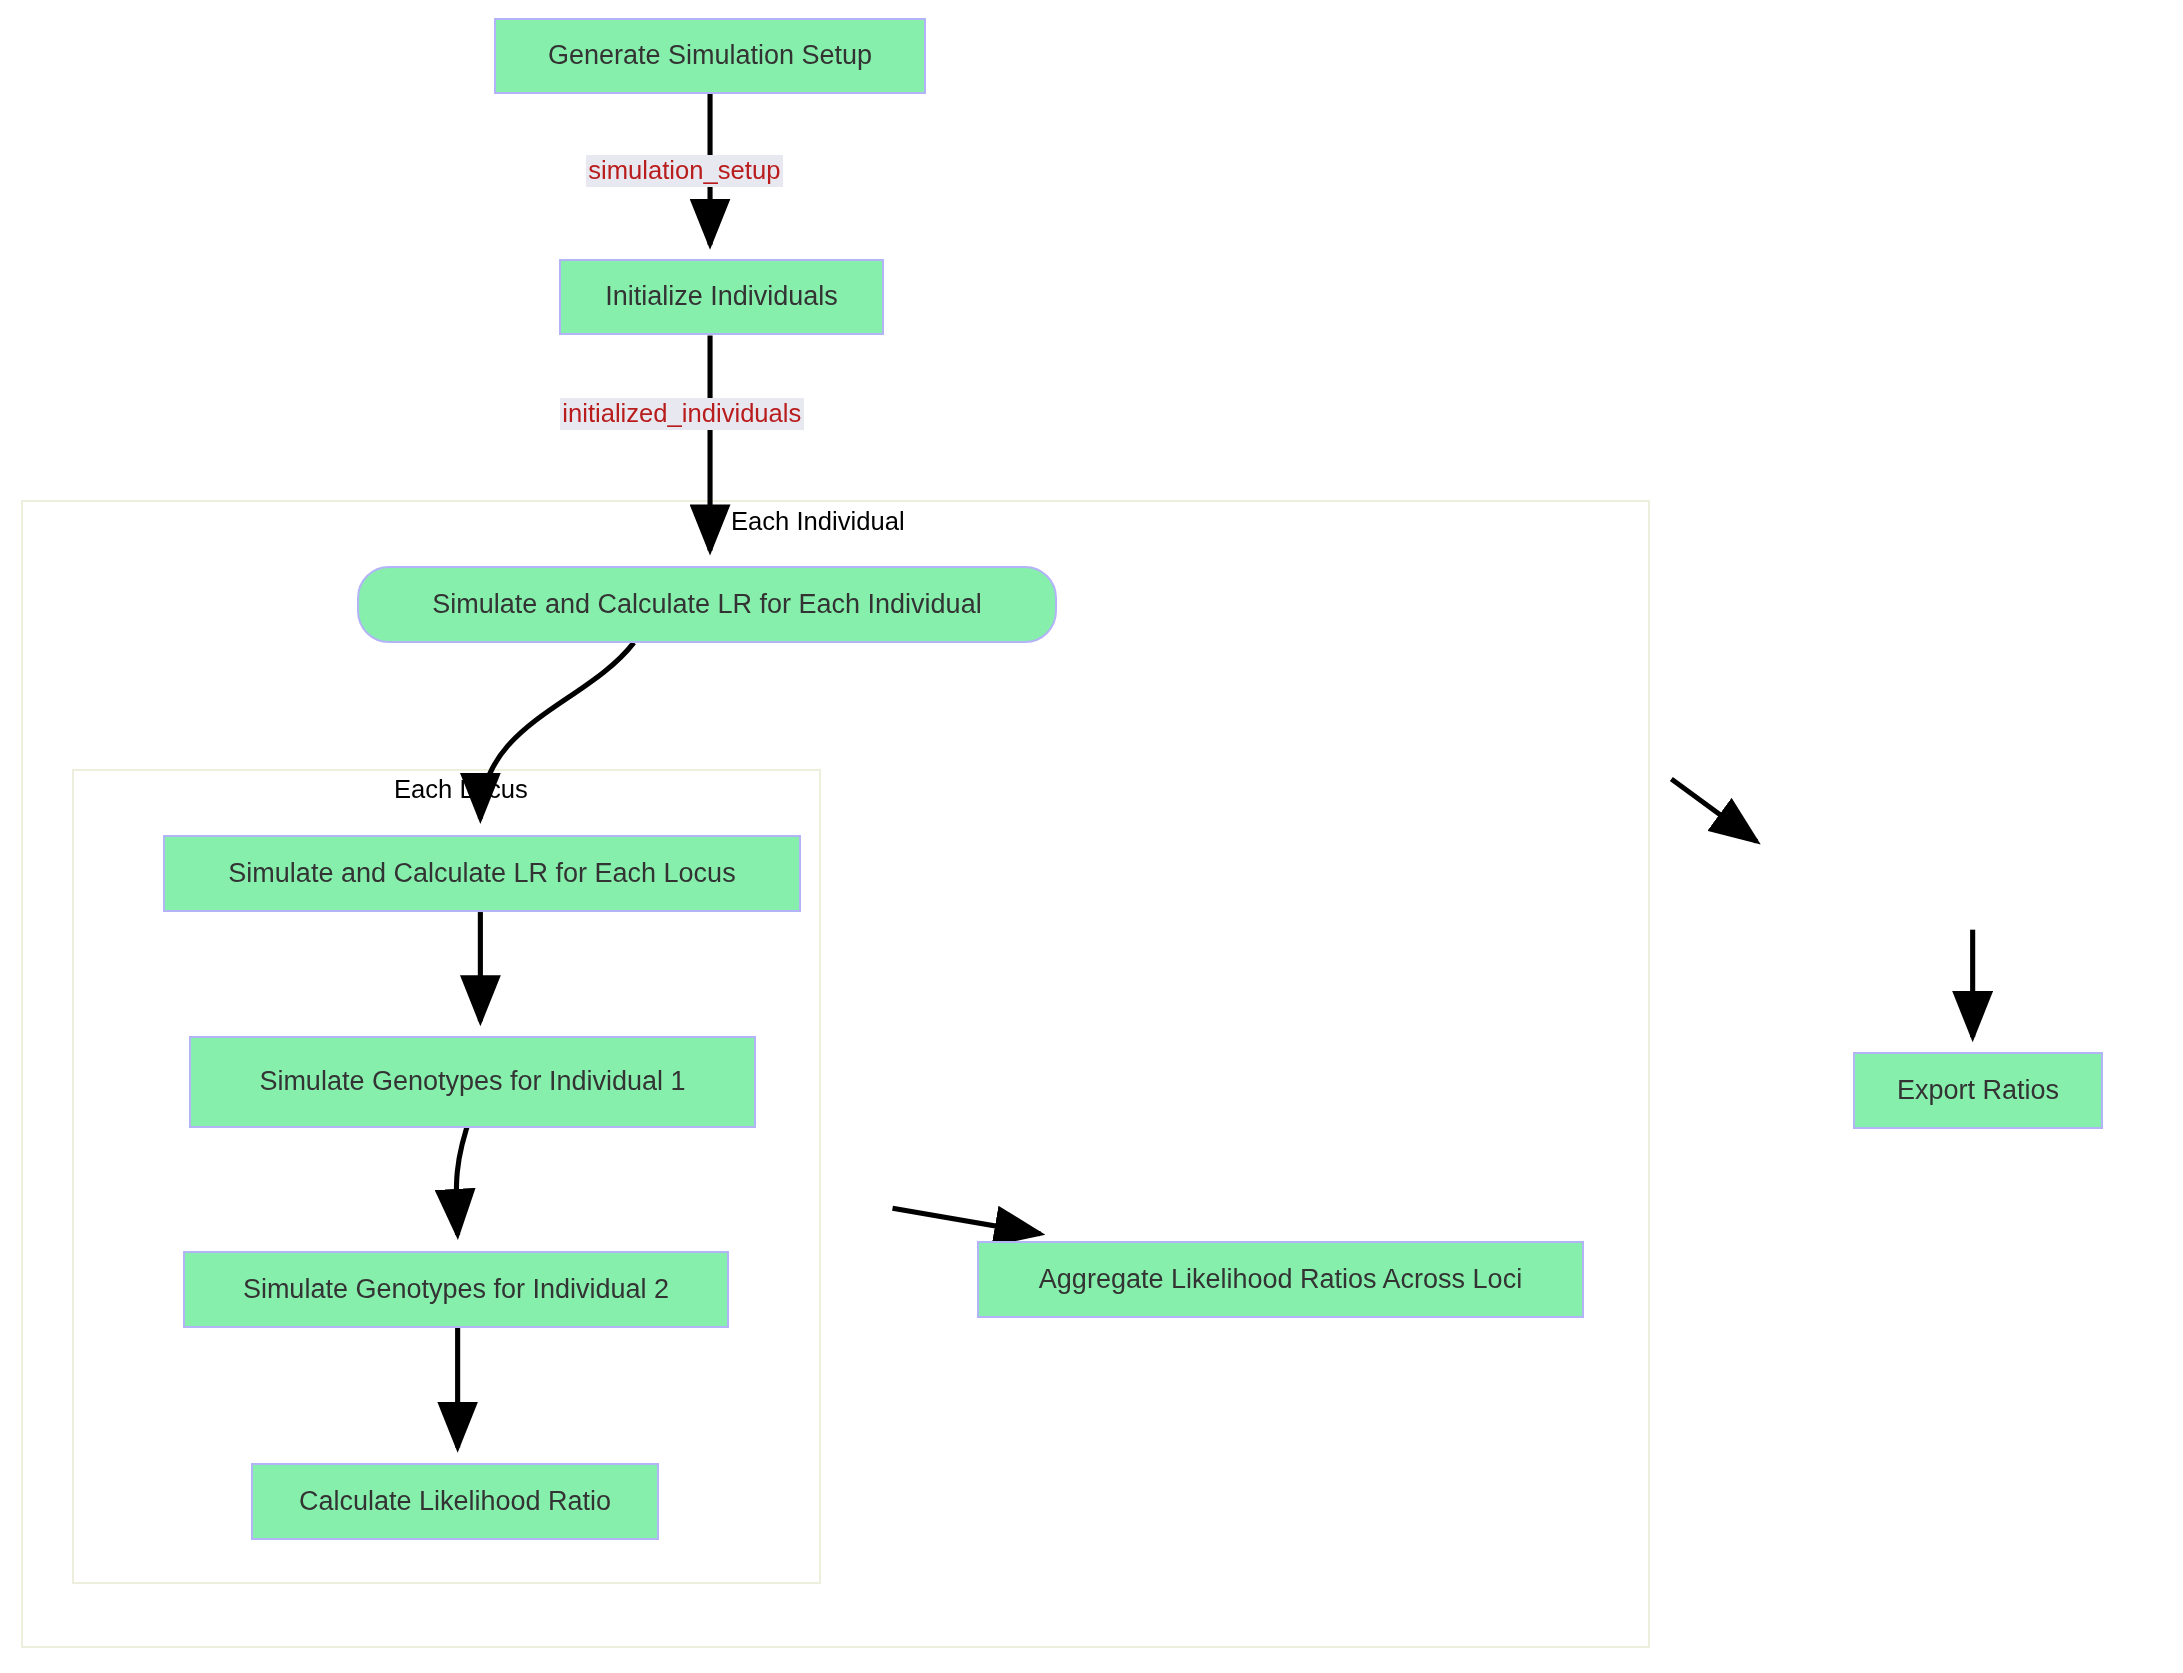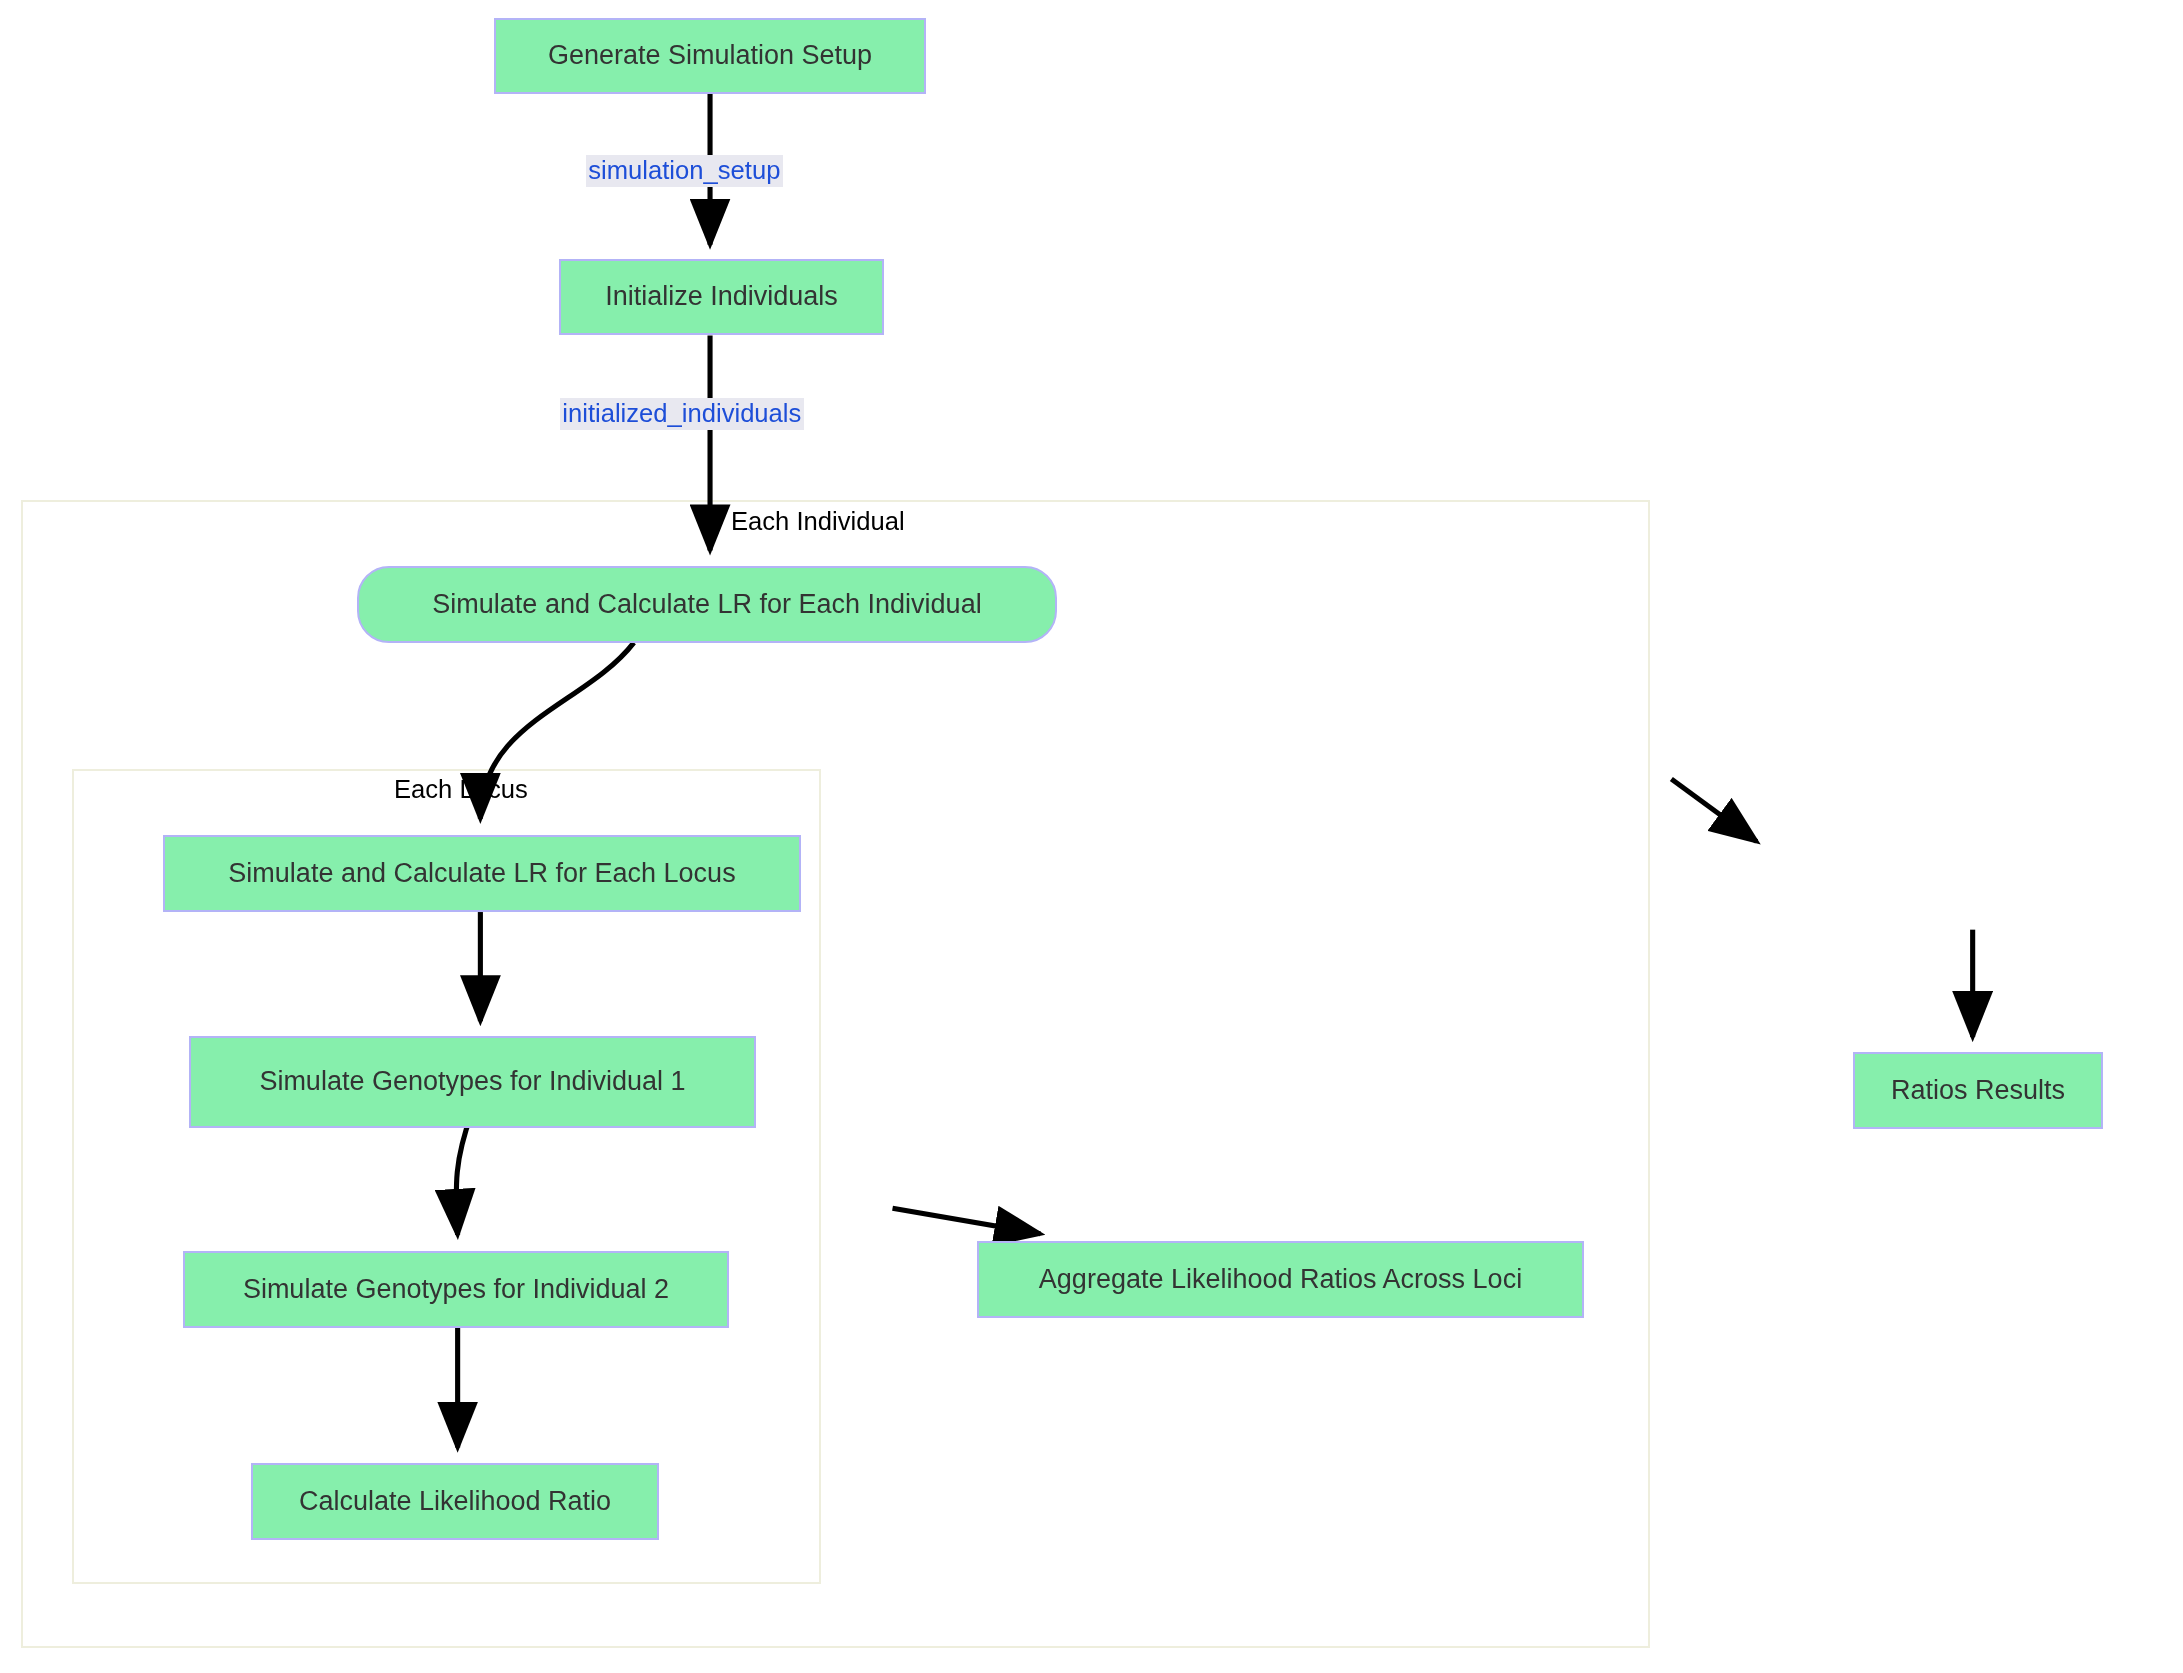--- a/index.html
+++ b/index.html
@@ -42,21 +42,21 @@
   }
   .node-label {
     font-size: 27px;
     color: #333333;
     white-space: nowrap;
     line-height: 1.1;
   }
   .edge-label {
     position: absolute;
     font-size: 25.6px;
-    color: #1d4ed8;
+    color: #b91c1c;
     background: #e8e8f0;
     white-space: nowrap;
     line-height: 1.15;
     padding: 1.1px 2.3px;
   }
   svg.edges {
     position: absolute;
     left: 0;
     top: 0;
     width: 2183px;
@@ -131,17 +131,17 @@
   <div class="node" style="left:251px; top:1463px; width:408px; height:77px;">
     <span class="node-label">Calculate Likelihood Ratio</span>
   </div>
 
   <div class="node" style="left:977px; top:1241px; width:607px; height:77px;">
     <span class="node-label">Aggregate Likelihood Ratios Across Loci</span>
   </div>
 
 
   <div class="node" style="left:1853px; top:1052px; width:250px; height:77px;">
-    <span class="node-label">Ratios Results</span>
+    <span class="node-label">Export Ratios</span>
   </div>
 
 </div>
 
 
 </body></html>

